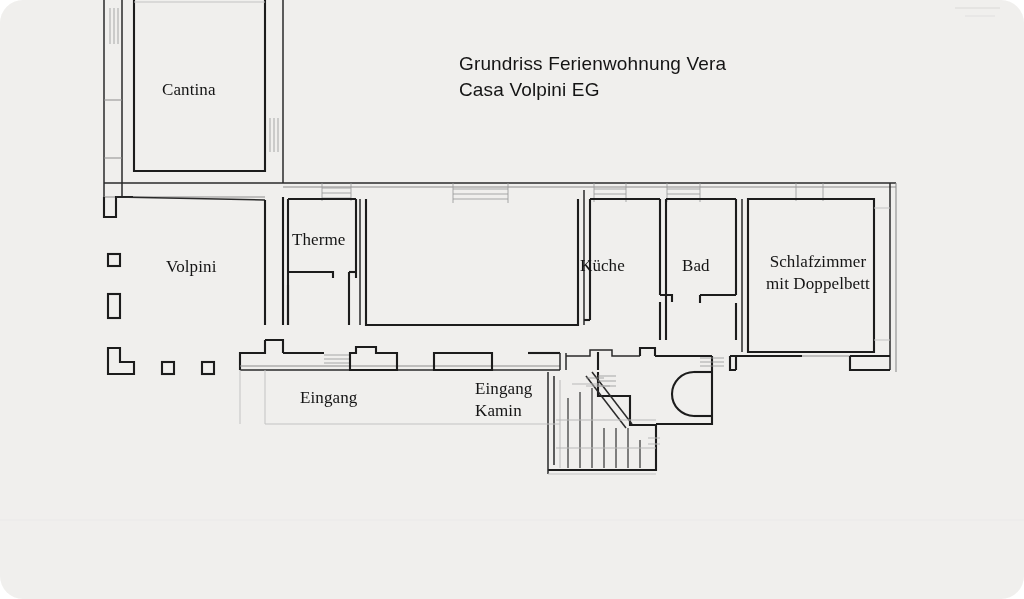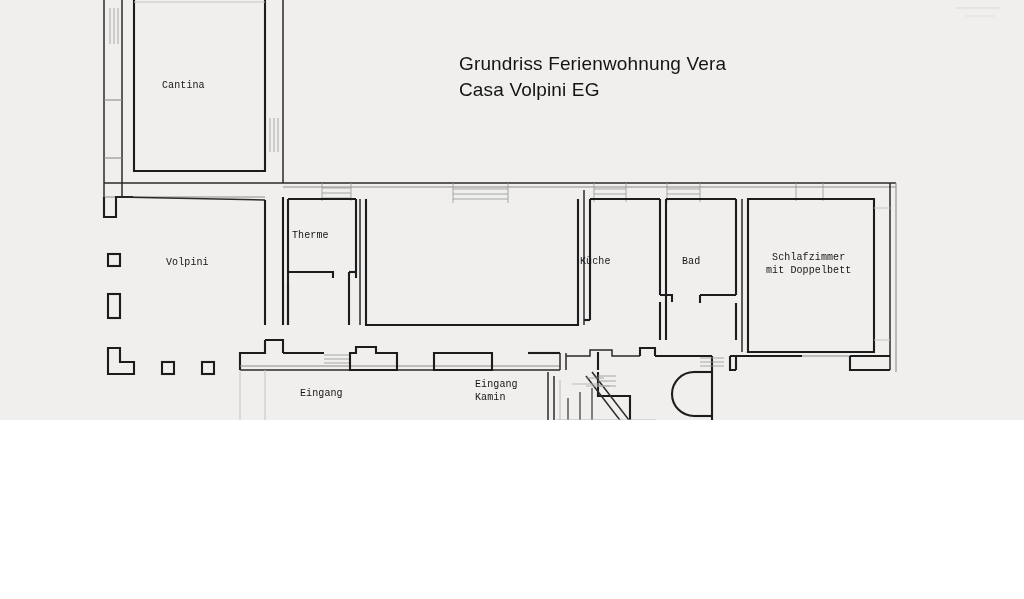--- a/index.html
+++ b/index.html
@@ -3,24 +3,25 @@
 <meta charset="utf-8">
 <style>
   html, body {
     margin: 0;
     padding: 0;
     background: #ffffff;
   }
   #plan-root {
     position: relative;
     width: 1024px;
-    height: 420px;
+    height: 599px;
     background: #fdfdfc;
     font-family: "Liberation Sans", sans-serif;
     overflow: hidden;
+    border-radius: 23px;
   }
   #floorplan-svg {
     position: absolute;
     left: 0;
     top: 0;
     width: 1024px;
     height: 599px;
     display: block;
   }
   .wall {
@@ -70,22 +71,22 @@
     fill: none;
     stroke: #1c1c1c;
     stroke-width: 2.1;
   }
   .smudge {
     fill: #f0efed;
     stroke: none;
   }
   .plan-label {
     position: absolute;
-    font-family: Liberation Mono, monospace;
-    font-size: 10px;
+    font-family: Liberation Serif, serif;
+    font-size: 17px;
     color: #141414;
     line-height: 1.32;
     white-space: pre-line;
     letter-spacing: 0.1px;
   }
   .plan-title {
     position: absolute;
     font-family: "Liberation Sans", sans-serif;
     font-size: 19px;
     color: #141414;

